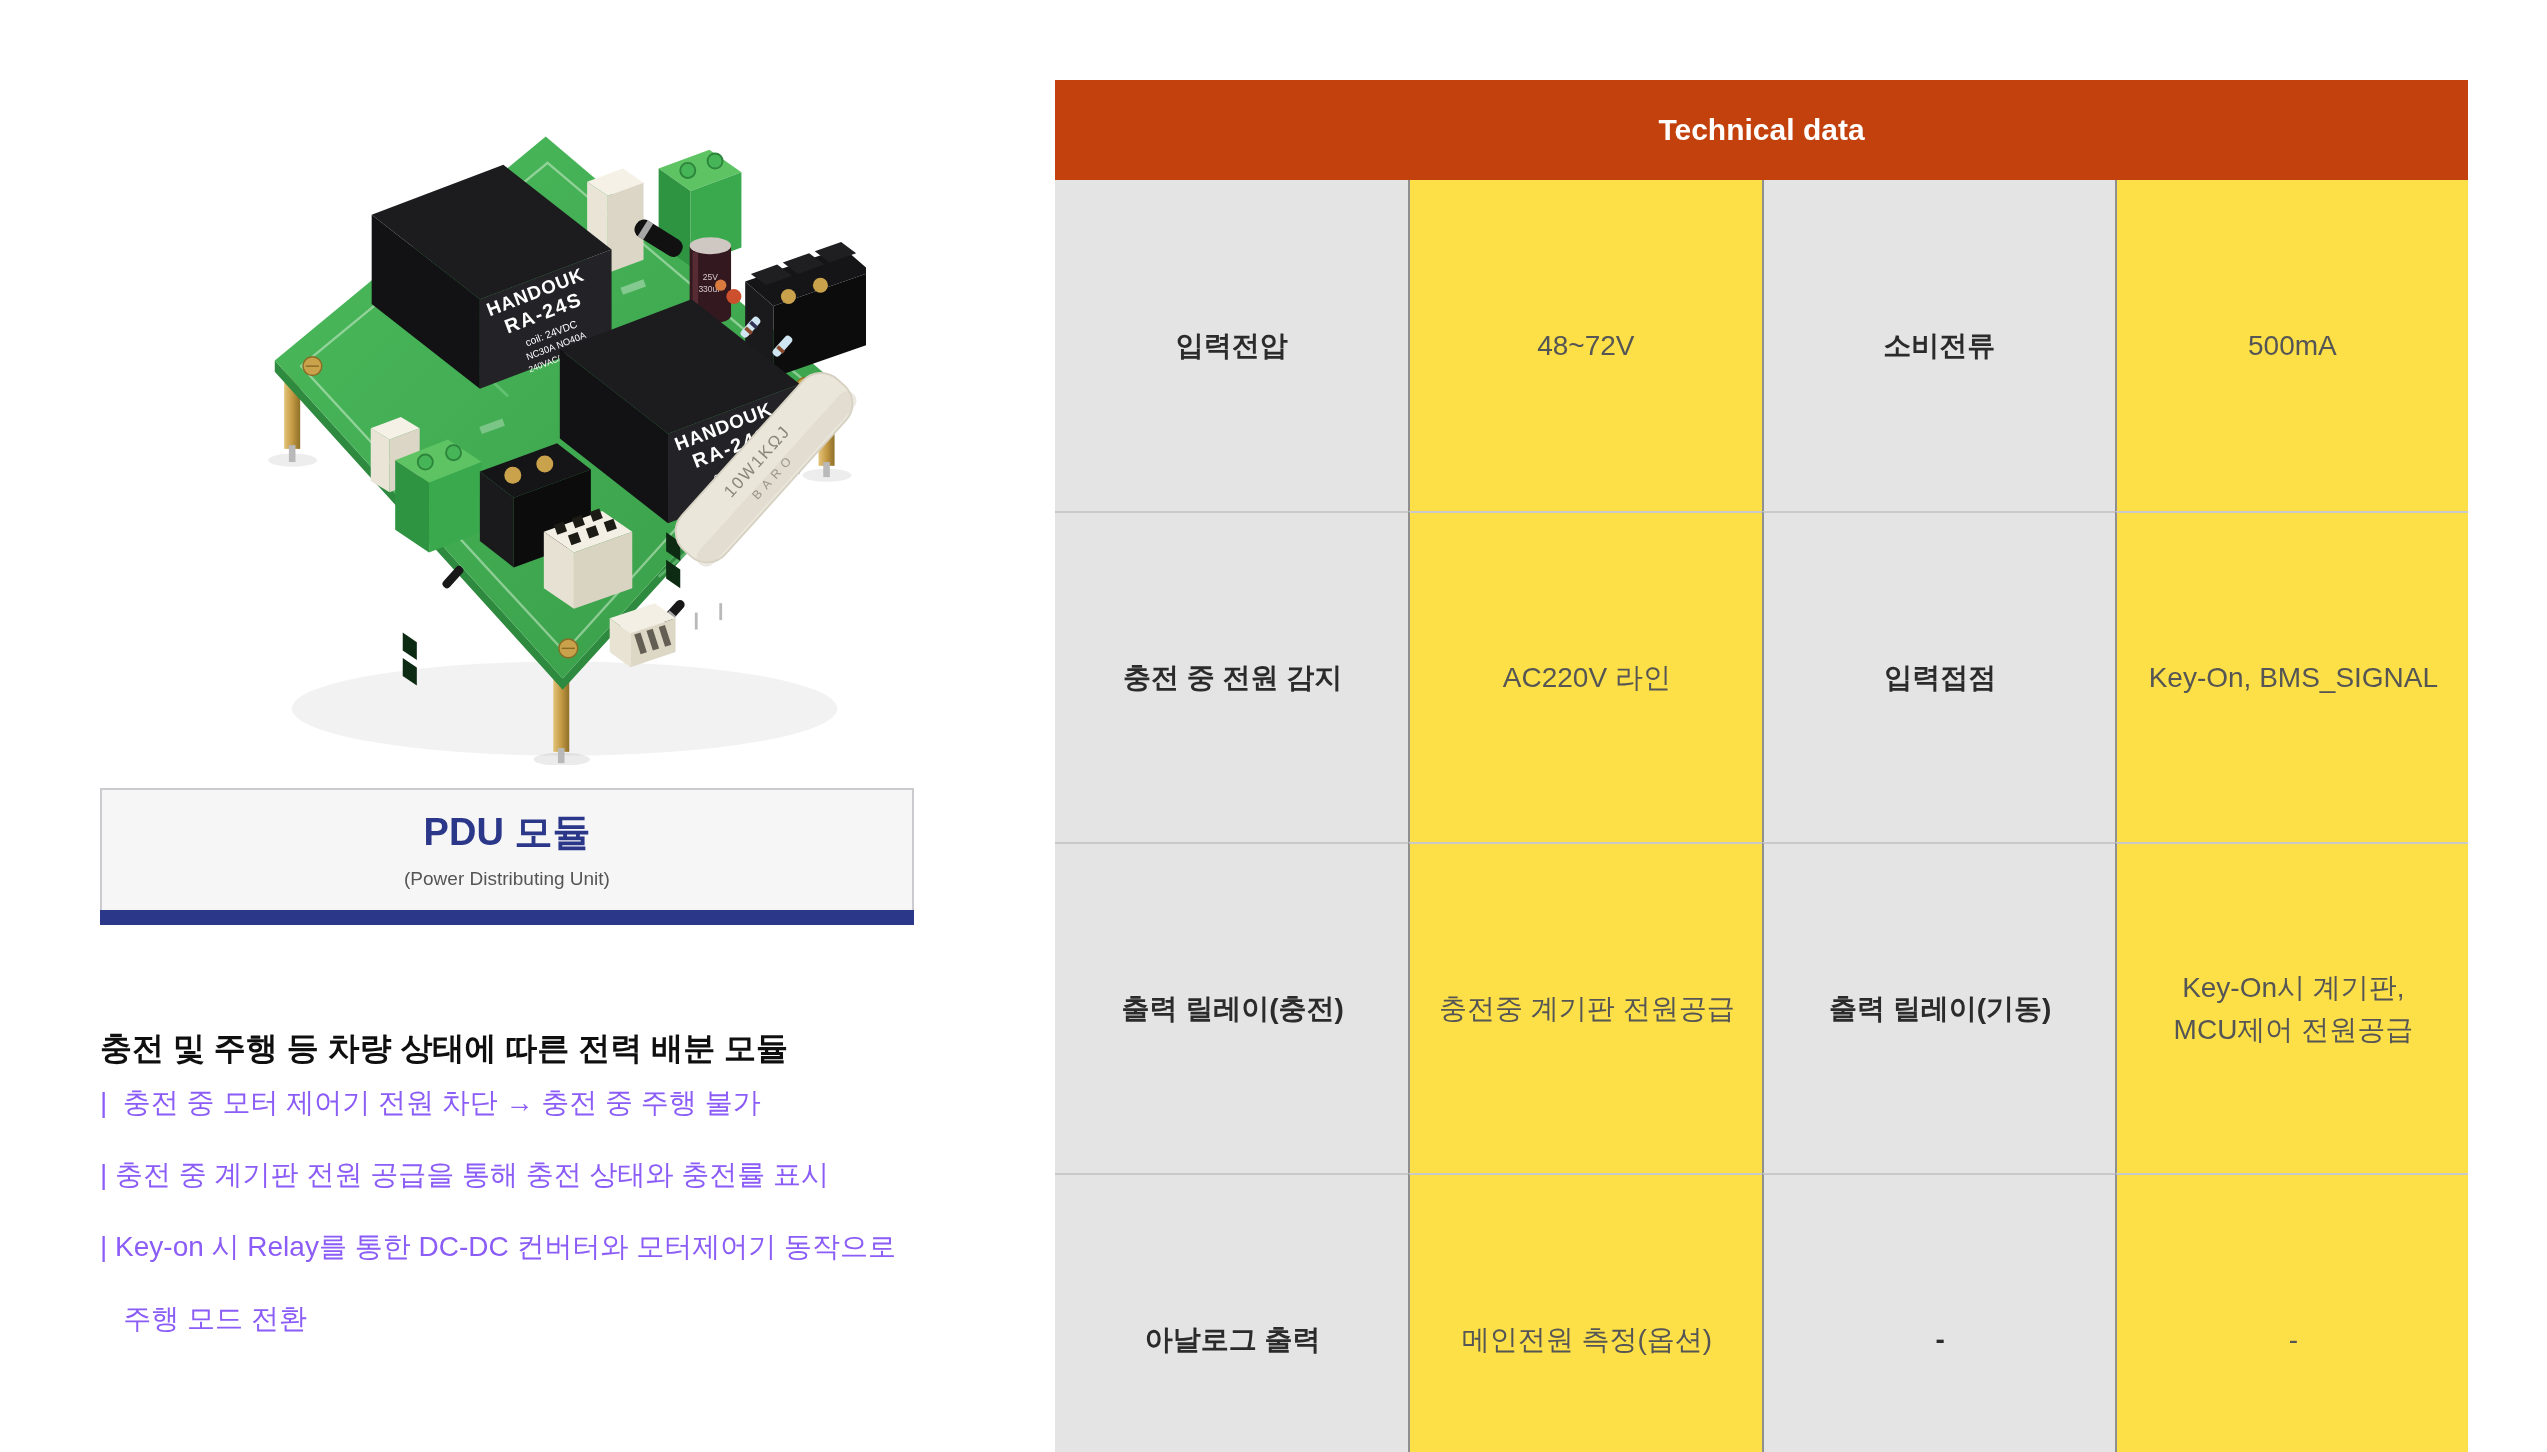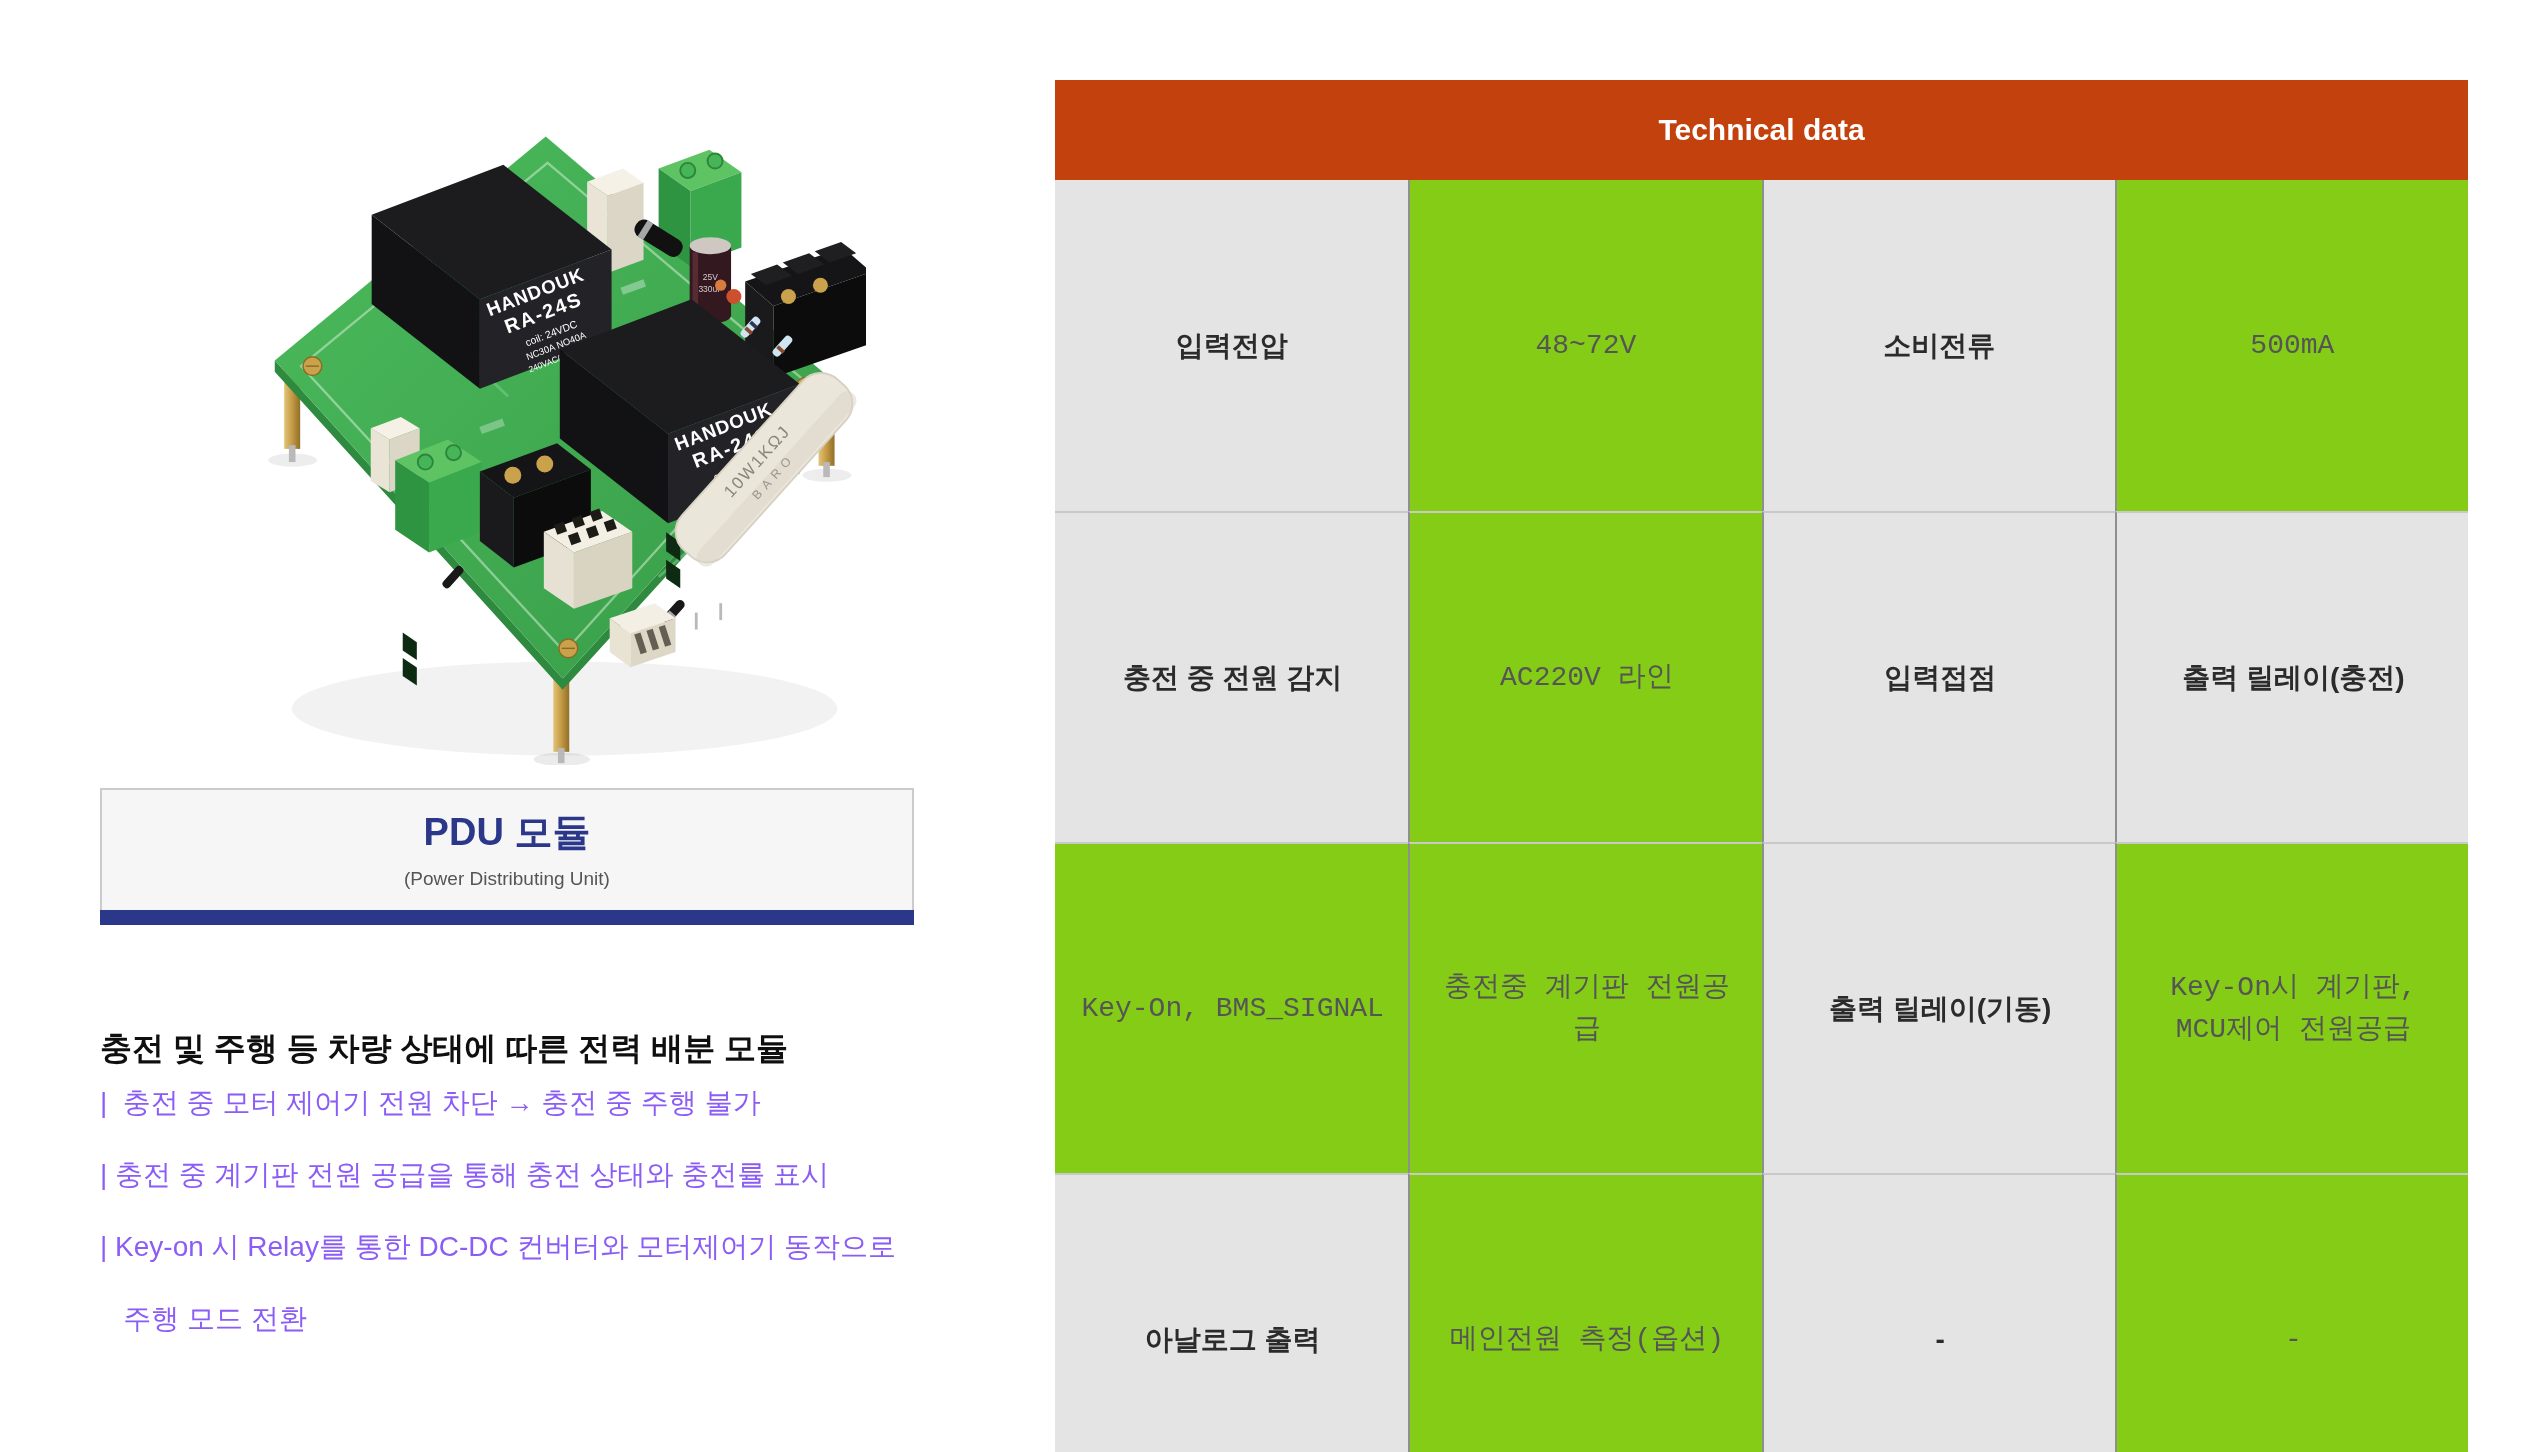--- a/index.html
+++ b/index.html
@@ -21,21 +21,21 @@
   .bullet-line:last-child{margin-bottom:15px;}
 
   
   .spec-table{position:absolute;left:1055px;top:80px;width:1413px;}
   .table-header{height:100px;background:#c2410c;color:#ffffff;font-size:30px;font-weight:700;
                 display:flex;align-items:center;justify-content:center;}
   .grid{display:grid;grid-template-columns:repeat(4,1fr);border-bottom:4px solid #8f8f8f;}
   .cell{height:331px;display:flex;align-items:center;justify-content:center;text-align:center;
         font-size:28px;line-height:42px;white-space:pre-line;padding:0 18px;box-sizing:border-box;}
   .cell.label{background:#e4e4e4;font-weight:700;color:#2b2b2b;}
-  .cell.value{background:#84cc16;color:#555555;font-family:Liberation Mono, monospace;}
+  .cell.value{background:#fde047;color:#555555;}
   .cell:not(:nth-child(4n+1)){border-left:2px solid #8f8f8f;}
   .cell:nth-child(n+5){border-top:2px solid #c9c9c9;padding-left:20px;}
 
   
   .relay-text{fill:#ffffff;text-anchor:middle;}
 </style>
 </head>
 <body>
 
 <div class="page">
@@ -253,23 +253,23 @@
     <div class="table-header">Technical data</div>
     <div class="grid">
       <div class="cell label">입력전압</div>
       <div class="cell value">48~72V</div>
       <div class="cell label">소비전류</div>
       <div class="cell value">500mA</div>
 
       <div class="cell label">충전 중 전원 감지</div>
       <div class="cell value">AC220V 라인</div>
       <div class="cell label">입력접점</div>
+      <div class="cell value">Key-On, BMS_SIGNAL</div>
+
       <div class="cell label">출력 릴레이(충전)</div>
-
-      <div class="cell value">Key-On, BMS_SIGNAL</div>
       <div class="cell value">충전중 계기판 전원공급</div>
       <div class="cell label">출력 릴레이(기동)</div>
       <div class="cell value">Key-On시 계기판,
 MCU제어 전원공급</div>
 
       <div class="cell label">아날로그 출력</div>
       <div class="cell value">메인전원 측정(옵션)</div>
       <div class="cell label">-</div>
       <div class="cell value">-</div>
     </div>

